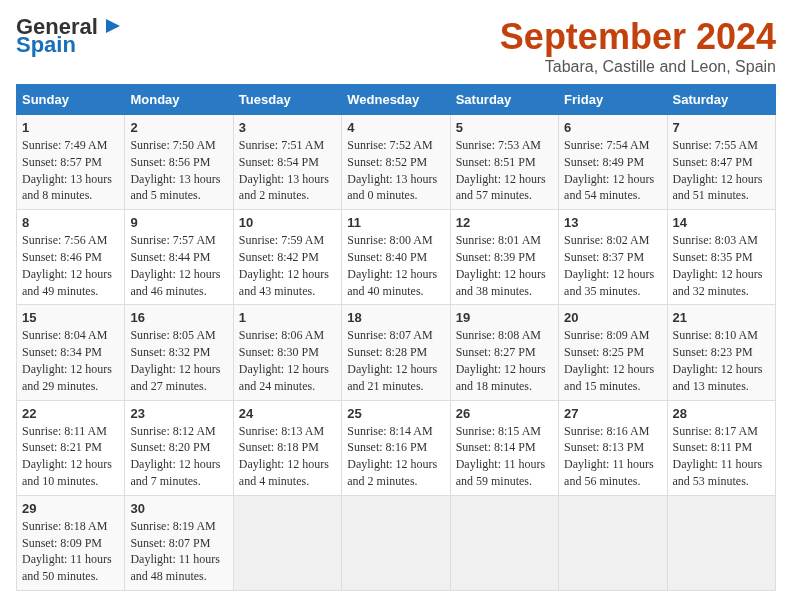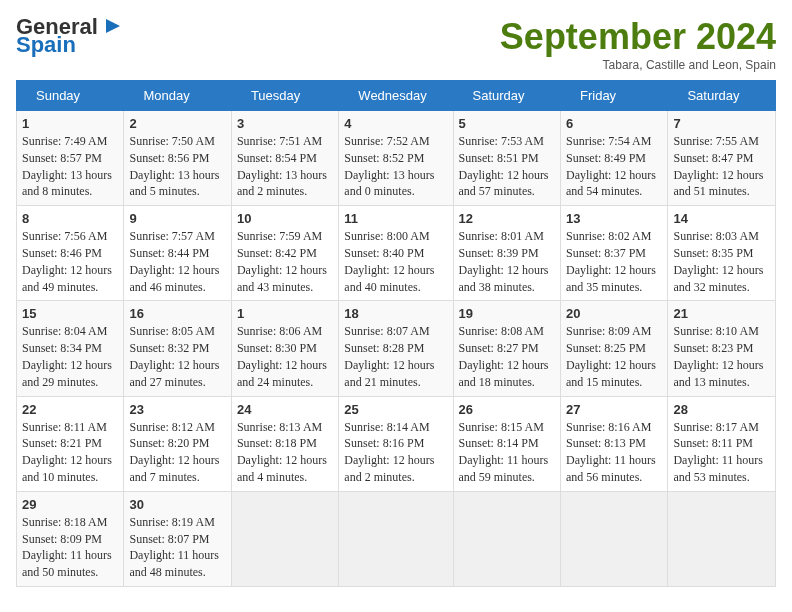--- a/index.html
+++ b/index.html
@@ -30,40 +30,40 @@
     .logo-row {
       display: flex;
       align-items: center;
     }
     .title-block {
       text-align: right;
     }
     .month-title {
       font-size: 36px;
       font-weight: bold;
-      color: #4d7c0f;
+      color: #c2410c;
     }
     .location-title {
-      font-size: 12px;
+      font-size: 16px;
       color: #555;
     }
     table {
       width: 100%;
       border-collapse: collapse;
       font-size: 11px;
     }
     thead tr {
       background-color: #2979c4;
       color: #fff;
     }
     thead th {
-      padding: 7px 19px;
+      padding: 7px 5px;
       text-align: left;
       font-size: 13px;
-      font-weight: normal;
+      font-weight: bold;
       border: 1px solid #2979c4;
       margin-top: 36px;
     }
     tbody tr {
       border-bottom: 1px solid #ccc;
     }
     tbody td {
       padding: 5px 5px;
       vertical-align: top;
       border: 1px solid #ddd;

